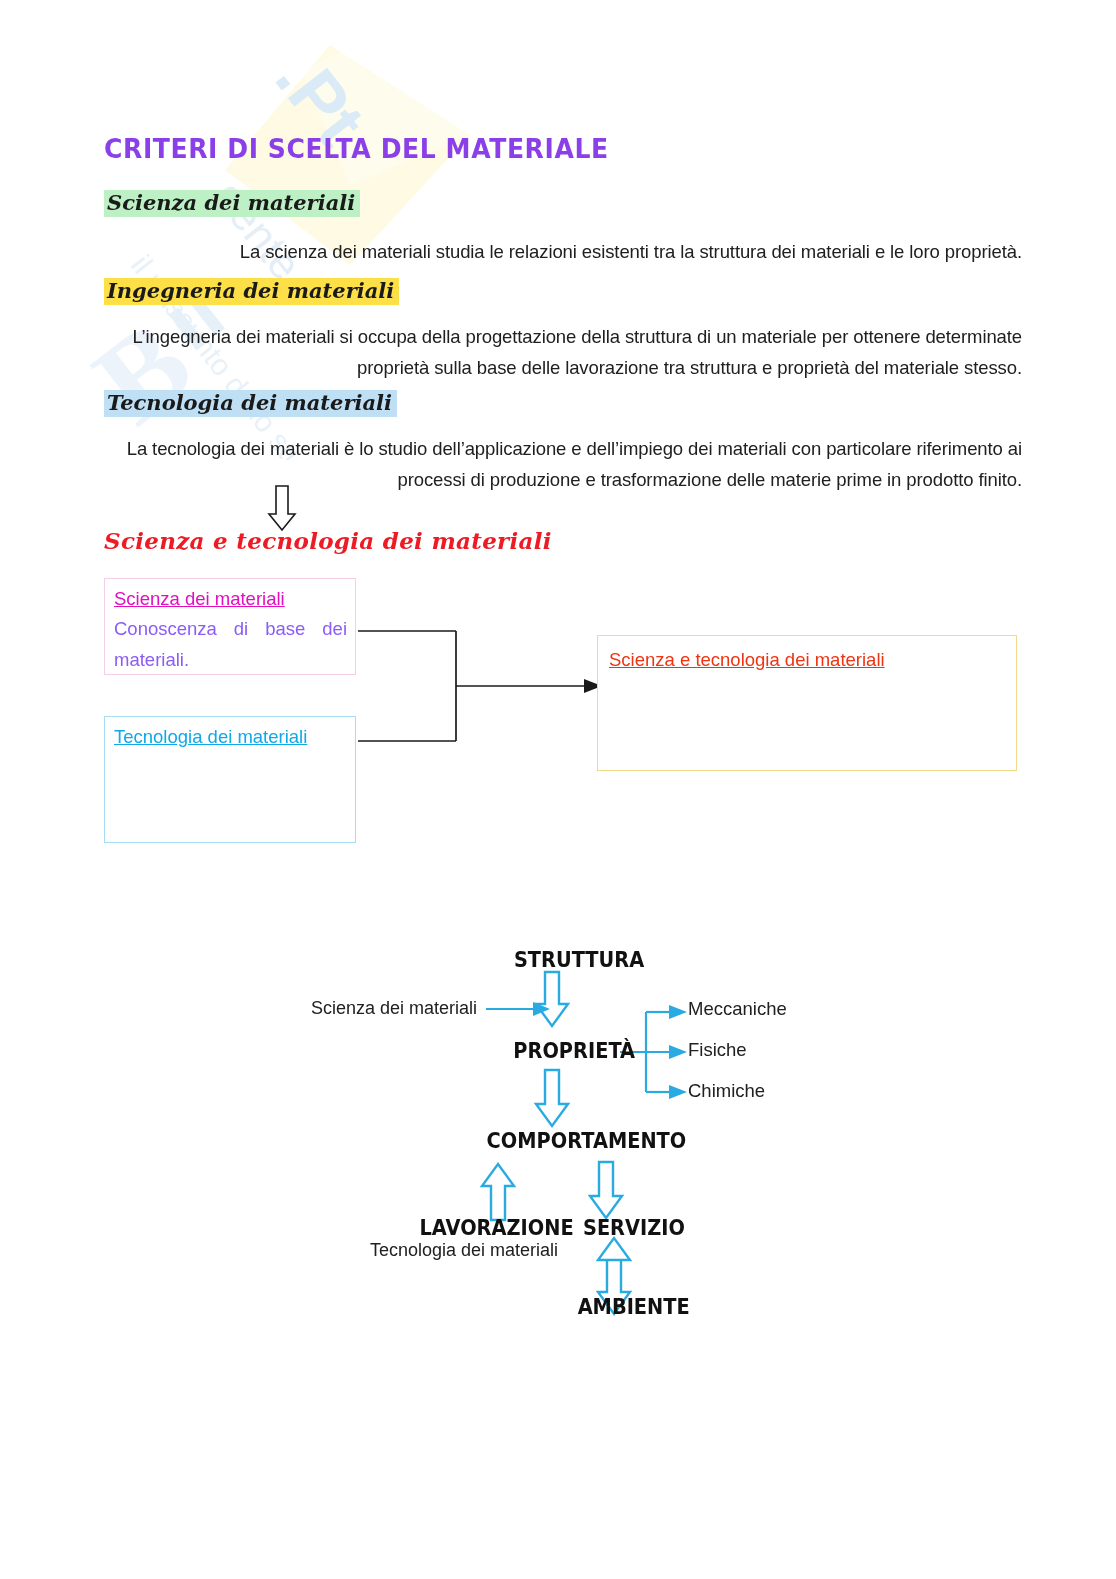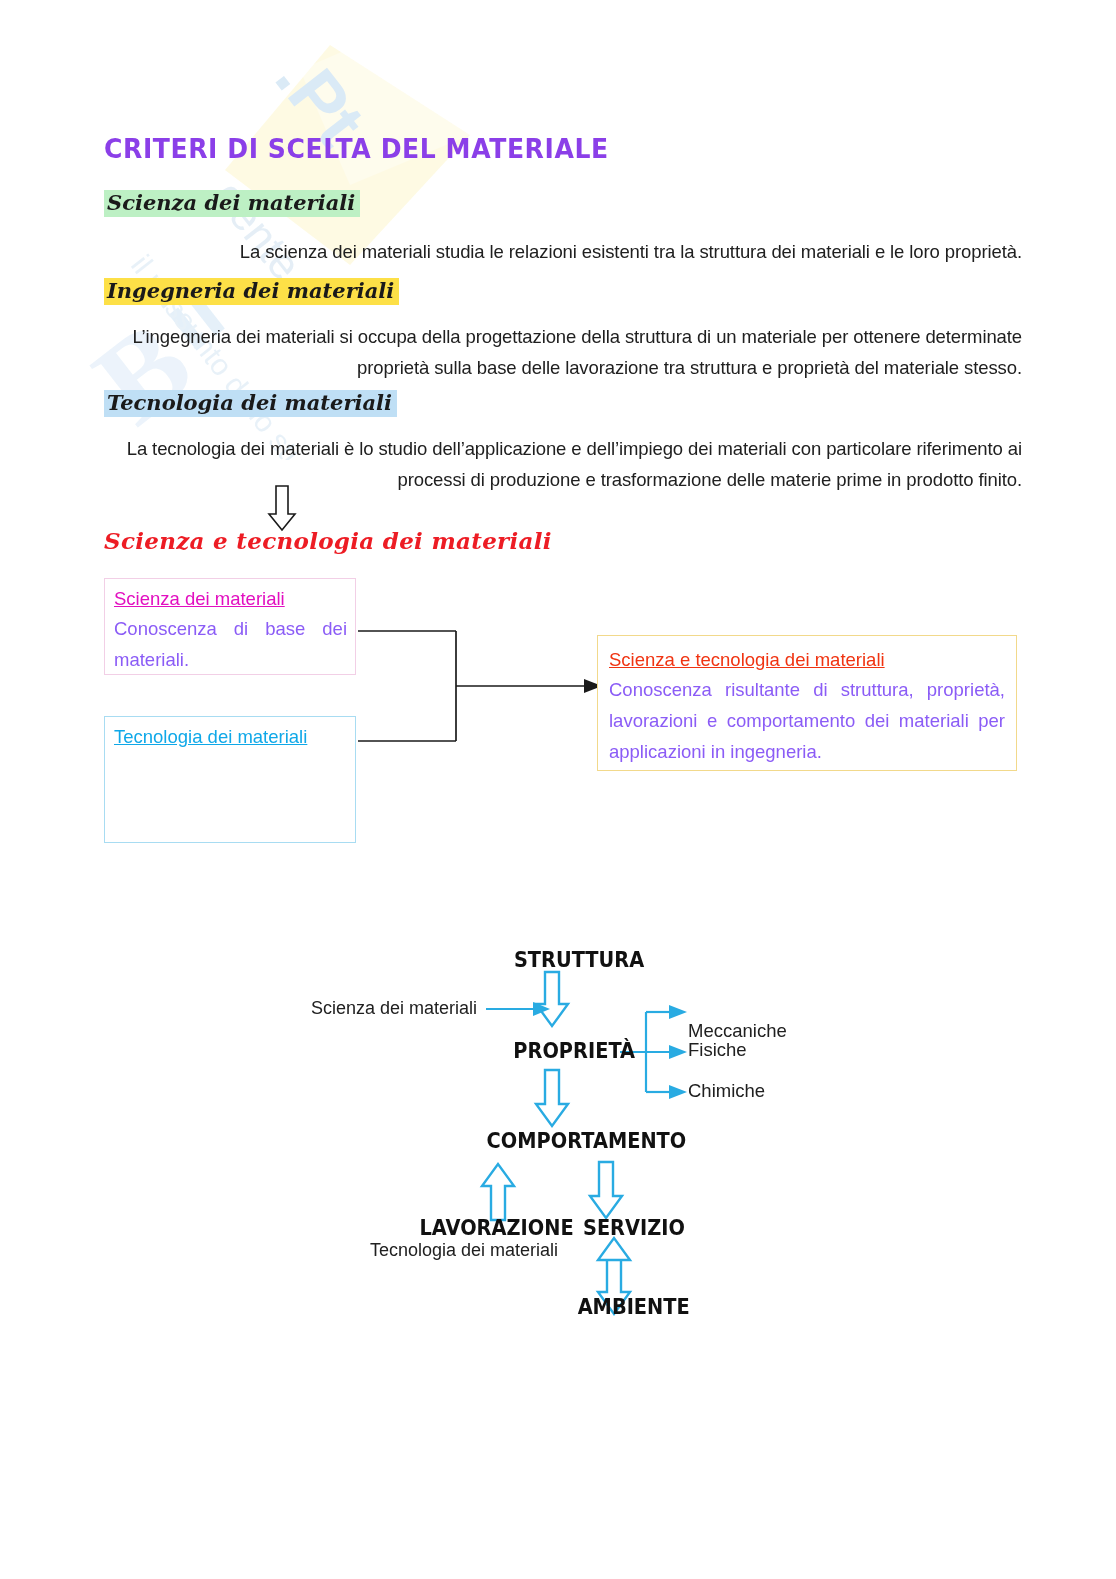--- a/index.html
+++ b/index.html
@@ -227,21 +227,20 @@
     <span class="bx-title">Scienza dei materiali</span>
     <span class="bx-body">Conoscenza di base dei materiali.</span>
   </div>
 
   <div id="box-tecnologia" class="dbox">
     <span class="bx-title">Tecnologia dei materiali</span>
   </div>
 
   <div id="box-risultante" class="dbox">
     <span class="bx-title">Scienza e tecnologia dei materiali</span>
-    <span class="bx-body">Conoscenza risultante di struttura, proprietà, lavorazioni e comportamento dei materiali per applicazioni in ingegneria.</span>
   </div>
 
   <div id="flow" class="svg-layer">
     <svg width="560" height="420" viewBox="0 0 560 420" xmlns="http://www.w3.org/2000/svg">
       <g fill="#ffffff" stroke="#29ABE2" stroke-width="2.4" stroke-linejoin="miter">
 
         <path d="M255,42 L269,42 L269,74 L278,74 L262,96 L246,74 L255,74 Z"></path>
 
         <path d="M255,140 L269,140 L269,174 L278,174 L262,196 L246,174 L255,174 Z"></path>
 
@@ -271,20 +270,20 @@
     </svg>
   </div>
 
   <div class="flow-node" style="left:505px; top:947px;">STRUTTURA</div>
   <div class="flow-node" style="left:505px; top:1038px;">PROPRIETÀ</div>
   <div class="flow-node" style="left:473px; top:1128px;">COMPORTAMENTO</div>
   <div class="flow-node" style="left:409px; top:1215px;">LAVORAZIONE</div>
   <div class="flow-node" style="left:576px; top:1215px;">SERVIZIO</div>
   <div class="flow-node" style="left:570px; top:1294px;">AMBIENTE</div>
 
-  <div class="flow-branch" style="left:688px; top:1020px;">Meccaniche</div>
+  <div class="flow-branch" style="left:688px; top:998px;">Meccaniche</div>
   <div class="flow-branch" style="left:688px; top:1039px;text-align:center;">Fisiche</div>
   <div class="flow-branch" style="left:688px; top:1080px;">Chimiche</div>
 
   <div class="flow-note" style="left:311px; top:998px;">Scienza dei materiali</div>
   <div class="flow-note" style="left:370px; top:1240px;">Tecnologia dei materiali</div>
 
 </div>
 
 </body></html>

